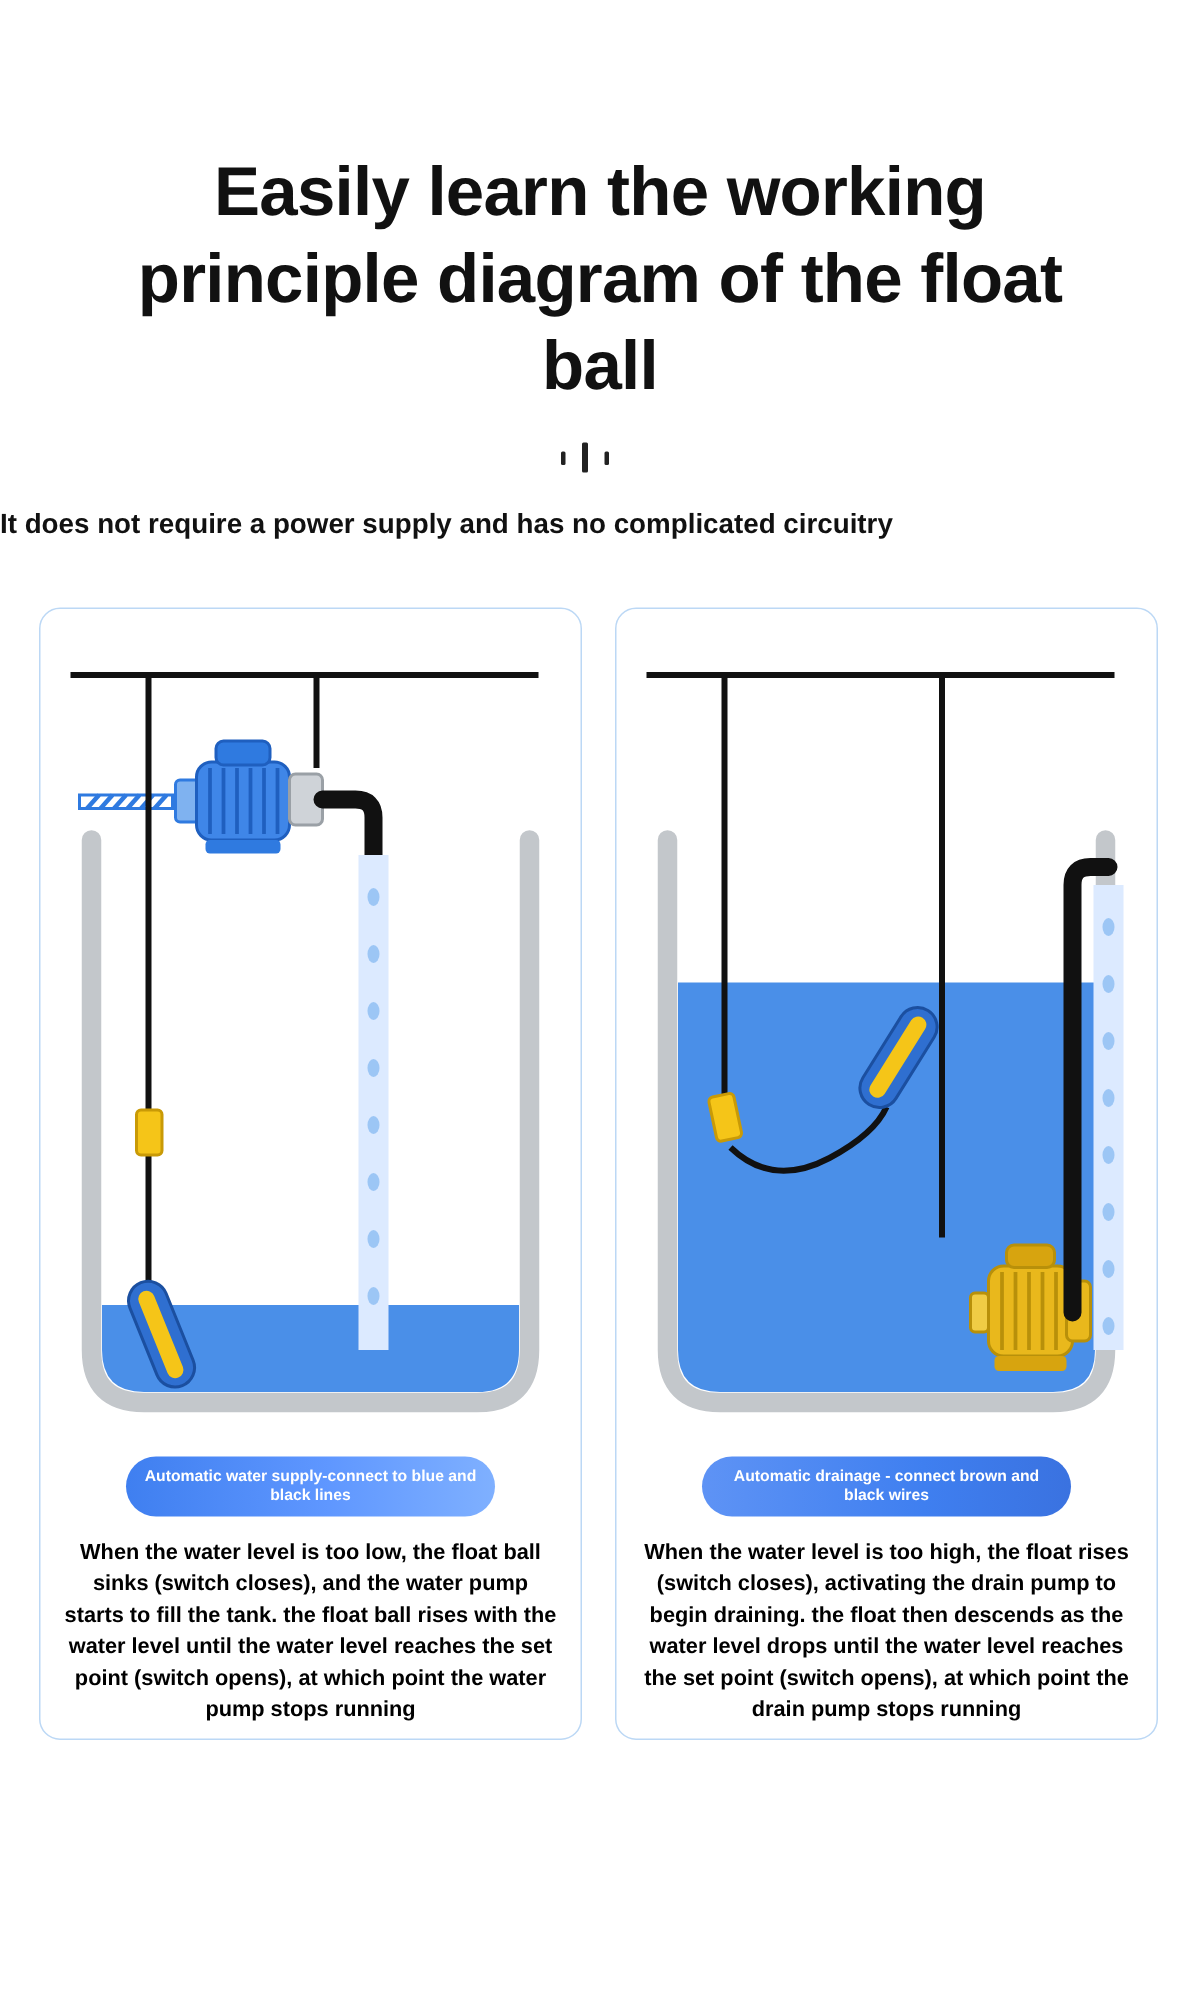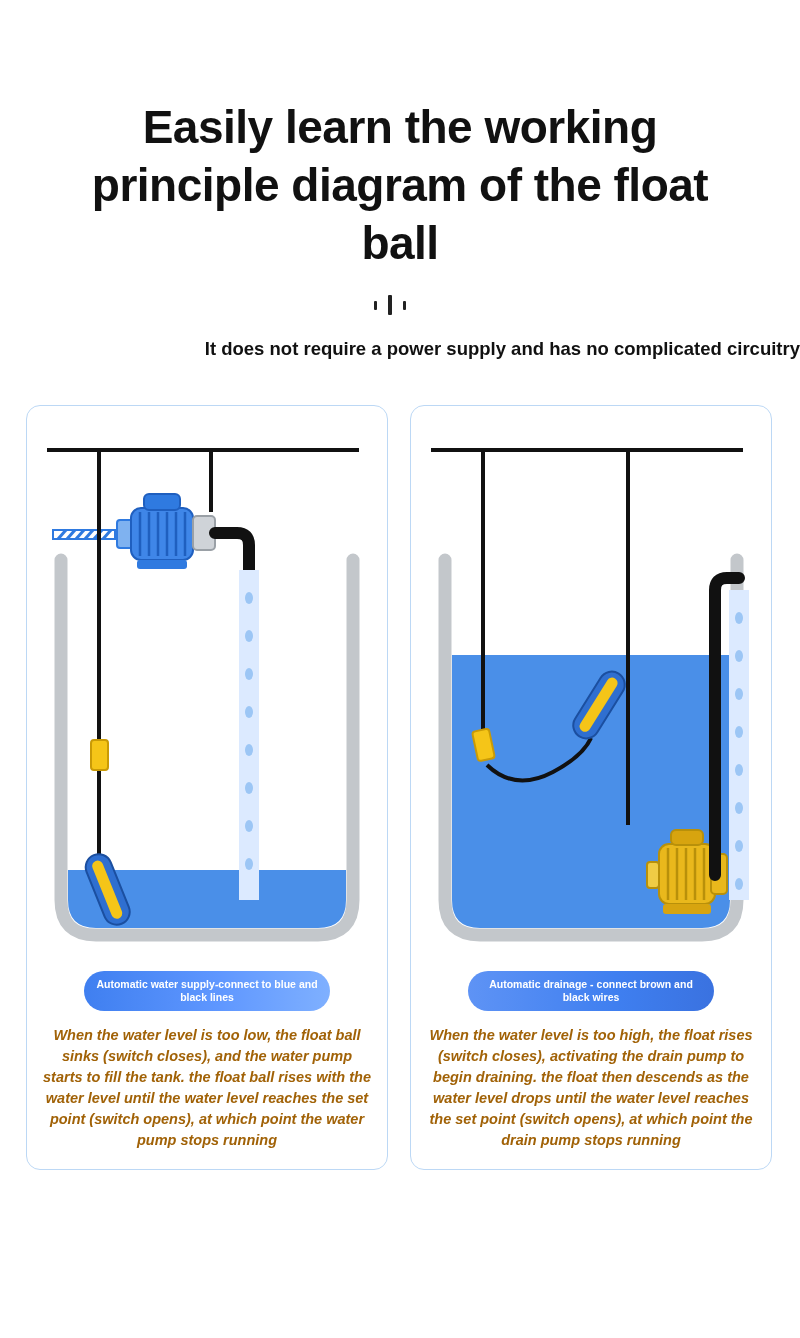--- a/index.html
+++ b/index.html
@@ -41,39 +41,39 @@
     background: #222;
     border-radius: 1px;
     top: 50%;
   }
   .divider i.d1 { left: 4px;  width: 3px; height: 9px;  margin-top: -4.5px; }
   .divider i.d2 { left: 18px; width: 4px; height: 20px; margin-top: -10px; }
   .divider i.d3 { left: 33px; width: 3px; height: 9px;  margin-top: -4.5px; }
 
   .subtitle {
     margin: 22px 0 0 0;
-    text-align: right;
+    text-align: left;
     font-size: 18.5px;
     font-weight: bold;
     color: #111;
   }
 
   .cards {
     display: flex;
     gap: 22px;
     padding: 45px 26px 0 26px;
     box-sizing: border-box;
   }
   .card {
     width: 362px;
     box-sizing: border-box;
     border: 1px solid #bcd8f5;
     border-radius: 14px;
     background: #fff;
-    padding: 14px 12px 18px 12px;
+    padding: 14px 12px 8px 12px;
     position: relative;
   }
   .figure {
     width: 100%;
     height: 545px;
     display: block;
   }
   .pill {
     margin: 6px auto 0 auto;
     width: 246px;
@@ -95,22 +95,21 @@
   }
   .pill.blue2 {
     background: linear-gradient(90deg, #5e93f5 0%, #3f7ff0 60%, #3a72e0 100%);
   }
   .caption {
     margin: 14px 4px 0 4px;
     text-align: center;
     font-size: 14.5px;
     line-height: 21px;
     font-weight: bold;
-    color: #a16207;
-    font-style: italic;
+    color: #000000;
   }
 </style>
 </head>
 <body>
 
 <div class="page">
 
   <h1 class="title">Easily learn the working principle diagram of the float ball</h1>
 
   <div class="divider">

